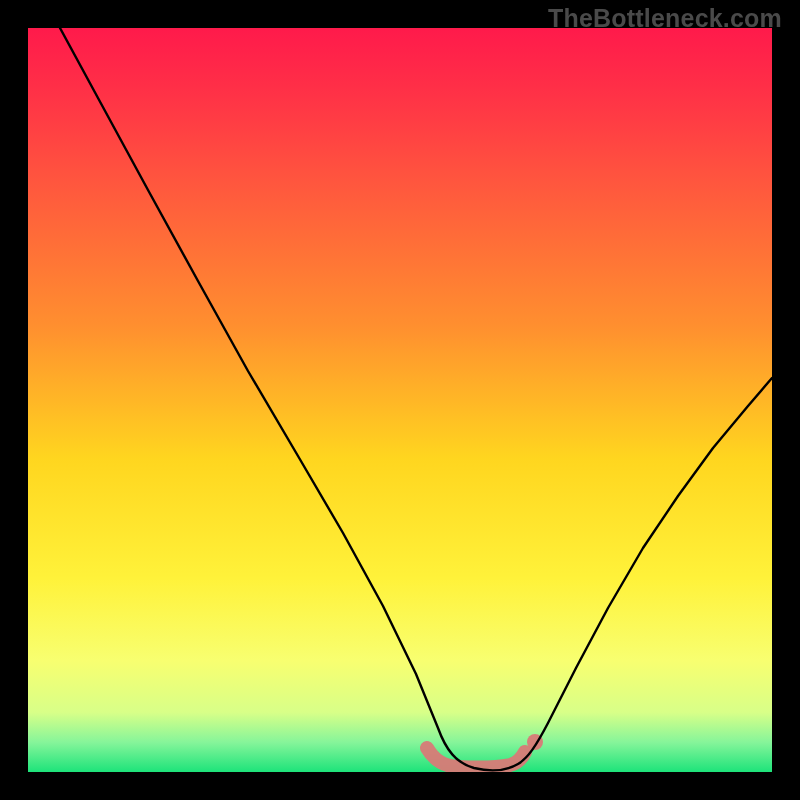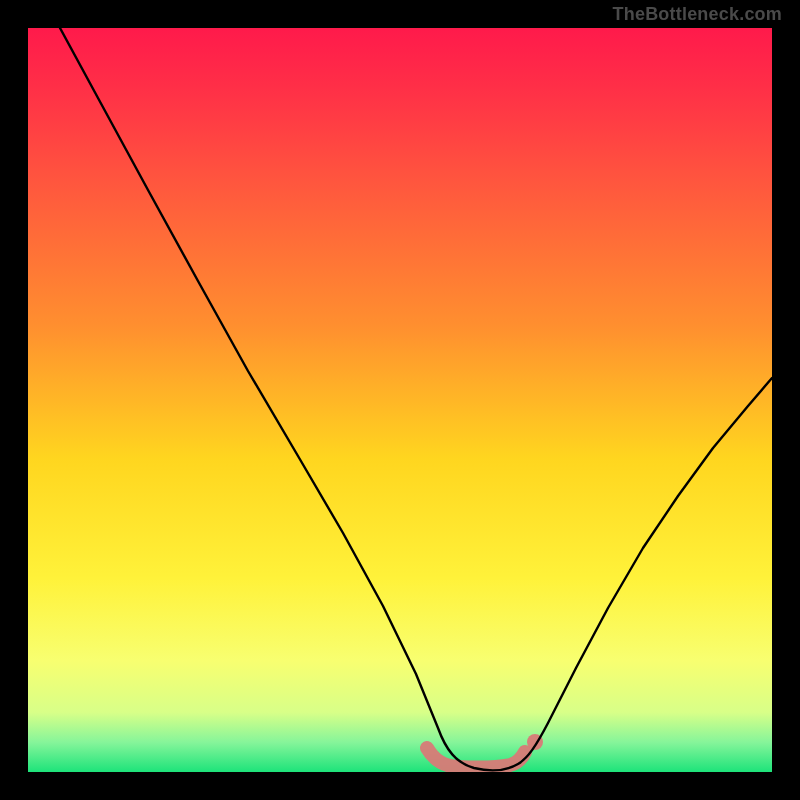--- a/index.html
+++ b/index.html
@@ -15,21 +15,21 @@
     position: relative;
     width: 800px;
     height: 800px;
     background: #000;
   }
   .watermark {
     position: absolute;
     top: 4px;
     right: 18px;
     color: #4a4a4a;
-    font-size: 18px;
+    font-size: 25px;
     font-weight: 600;
     letter-spacing: 0.2px;
     z-index: 5;
   }
   .plot-area {
     position: absolute;
     left: 28px;
     top: 28px;
     width: 744px;
     height: 744px;

